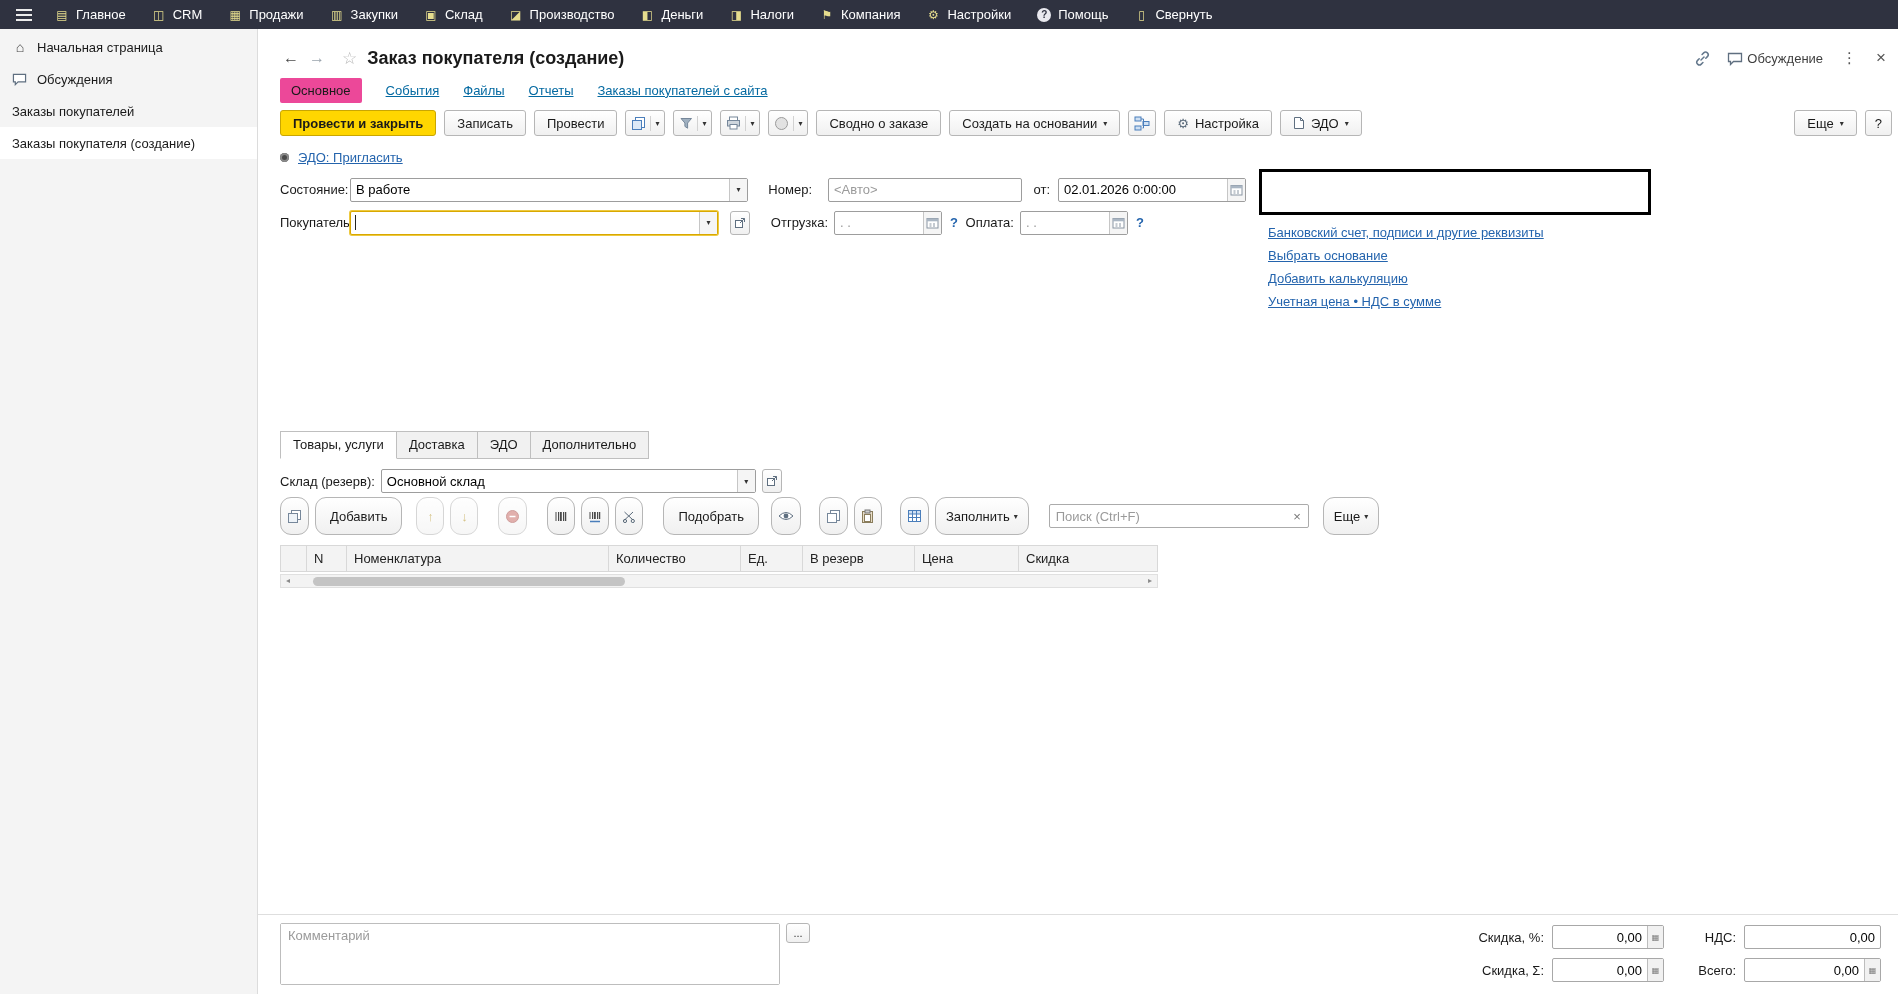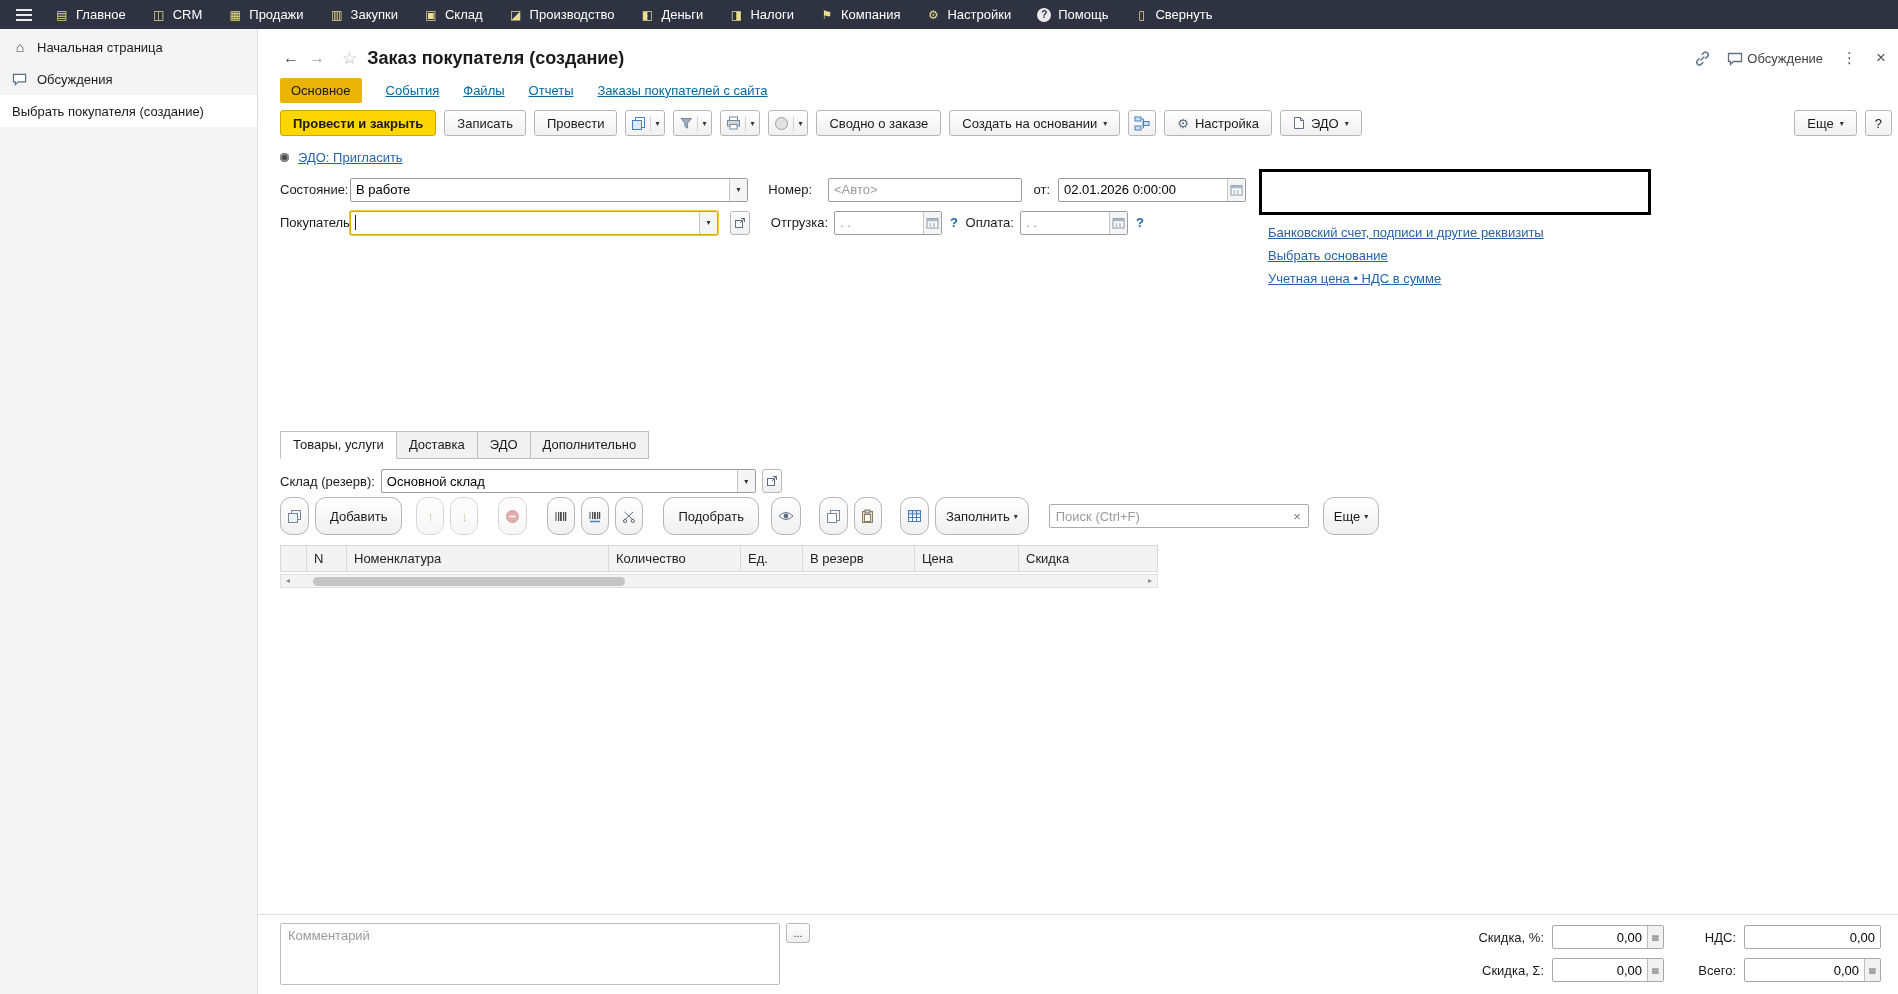--- a/index.html
+++ b/index.html
@@ -28,21 +28,21 @@
   .navbtn.fwd{color:#9aa4ad;}
   .star{color:#b8b8b8;font-size:17px;margin:0 10px 0 12px;cursor:pointer;}
   .doc-title{font-size:18px;font-weight:bold;}
   .hdr-right{margin-left:auto;display:flex;align-items:center;gap:16px;}
   .discussion{display:flex;align-items:center;gap:4px;color:#3f3f3f;cursor:pointer;}
   .kebab{font-size:15px;color:#555;cursor:pointer;padding:0 3px;}
   .close-x{font-size:17px;color:#555;cursor:pointer;}
   
   .doc-tabs{display:flex;align-items:center;gap:24px;height:30px;padding-left:22px;flex:none;}
   .doc-tab{color:#0369a1;text-decoration:underline;font-size:13px;}
-  .doc-tab.active{color:#1a1a1a;text-decoration:none;background:#eab308;padding:5px 11px;border-radius:2px;cursor:default;}
+  .doc-tab.active{color:#1a1a1a;text-decoration:none;background:#ec4899;padding:5px 11px;border-radius:2px;cursor:default;}
   
   .toolbar{display:flex;align-items:center;gap:8px;height:38px;padding:2px 6px 4px 22px;flex:none;}
   .btn{height:26px;border:1px solid #b6b6b6;background:linear-gradient(#fff,#f0f0f0);border-radius:3px;padding:0 12px;display:inline-flex;align-items:center;gap:6px;font-size:13px;cursor:pointer;white-space:nowrap;color:#1a1a1a;}
   .btn-primary{background:#ffd600;border-color:#c9a602;font-weight:bold;}
   .iconbtn{padding:0 5px;gap:3px;}
   .caret{font-size:8px;color:#333;}
   .vsep{width:1px;height:15px;background:#d2d2d2;margin:0 1px;}
   .toolbar-right{margin-left:auto;display:flex;gap:8px;}
   .btn-help{padding:0 9px;}
   .gear{color:#5a6a7a;font-size:13px;}
@@ -167,22 +167,25 @@
       <span>Начальная страница</span>
     </div>
     <div class="side-item">
       <span class="side-icon">
         <svg width="15" height="14" viewBox="0 0 16 15">
             <path d="M1.5 2.5 h13 v8 h-8 l-3 3 v-3 h-2 z" fill="#ffffff" stroke="#5f6f80" stroke-width="1.3"></path>
           </svg>
       </span>
       <span>Обсуждения</span>
     </div>
+    <div class="side-item">
+      <span>Заказы покупателей</span>
+    </div>
     <div class="side-item active">
-      <span>Выбрать покупателя (создание)</span>
+      <span>Заказы покупателя (создание)</span>
     </div>
   </div>
 
   <div class="main">
 
     <div class="doc-header">
       <button class="navbtn">←</button>
       <button class="navbtn fwd">→</button>
       <span class="star">☆</span>
       <h1 class="doc-title">Заказ покупателя (создание)</h1>
@@ -353,20 +356,21 @@
           </span>
         </div>
         <a class="hint">?</a>
       </div>
 
       <div class="right-cluster">
         <div class="black-frame"></div>
         <div class="rlinks">
           <div class="rlink"><a class="link">Банковский счет, подписи и другие реквизиты</a></div>
           <div class="rlink"><a class="link">Выбрать основание</a></div>
+          <div class="rlink"><a class="link">Добавить калькуляцию</a></div>
           <div class="rlink"><a class="link">Учетная цена • НДС в сумме</a></div>
         </div>
       </div>
     </div>
 
     <div class="detail">
       <div class="dtabs">
         <div class="dtab active">Товары, услуги</div>
         <div class="dtab">Доставка</div>
         <div class="dtab">ЭДО</div>

